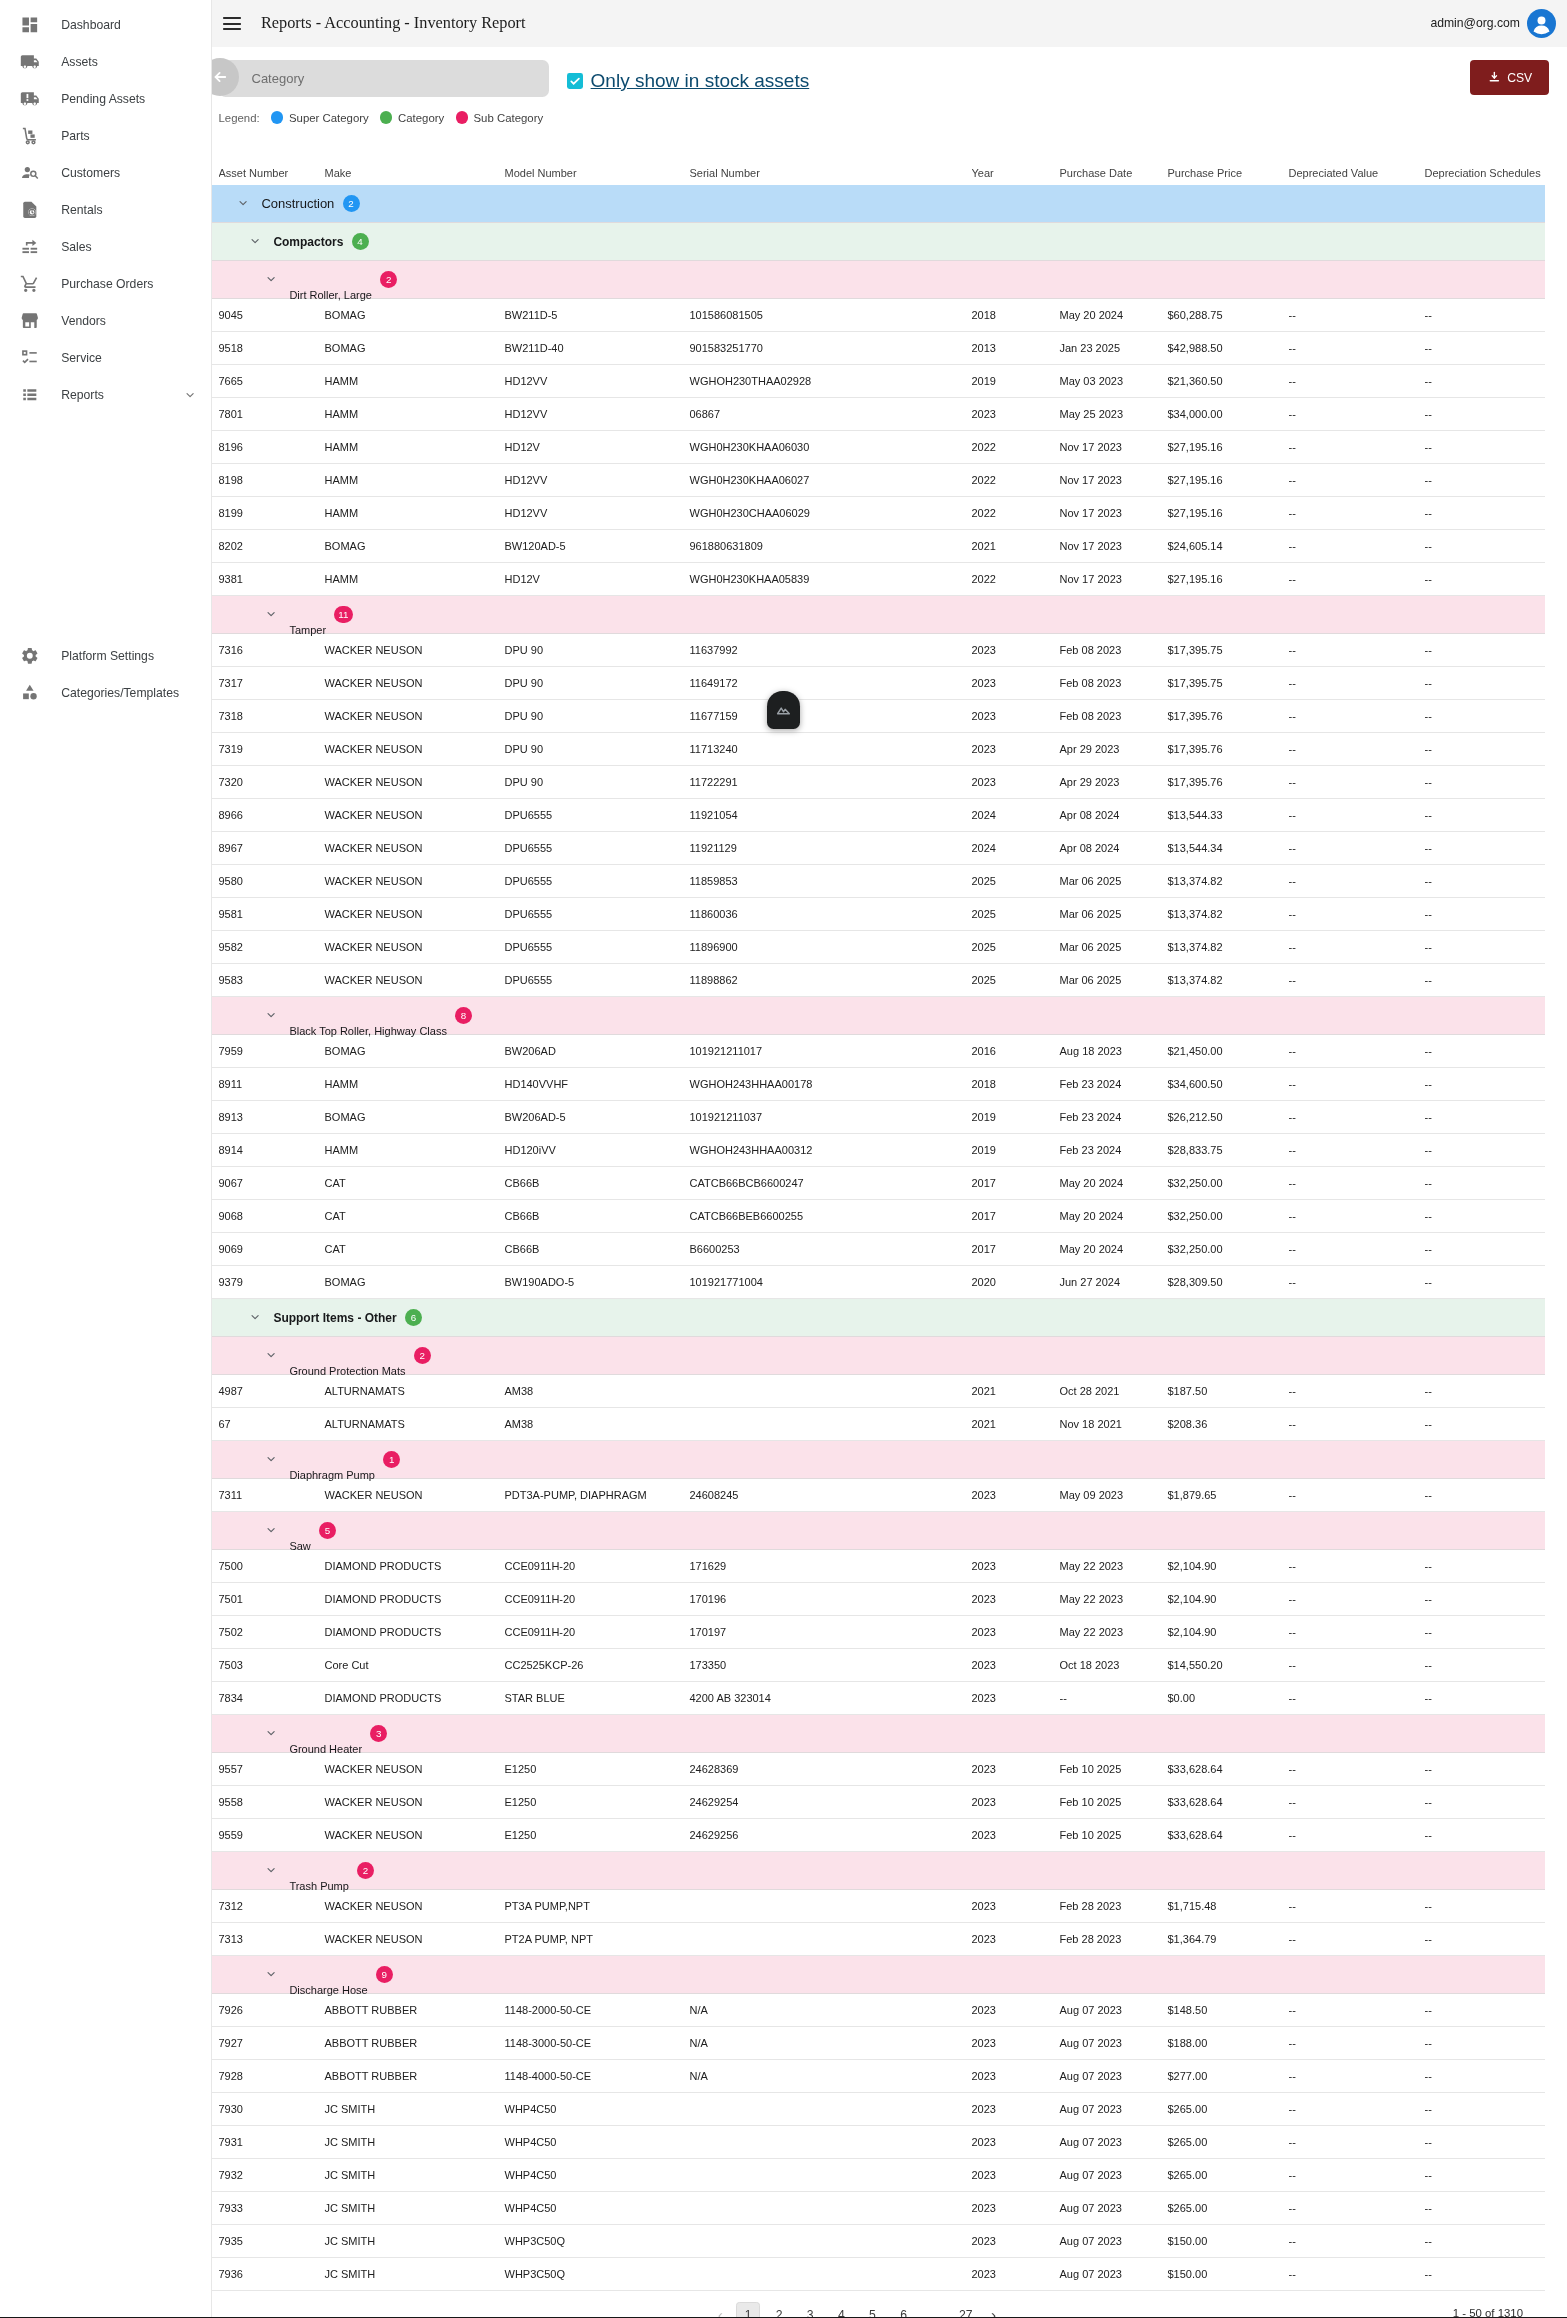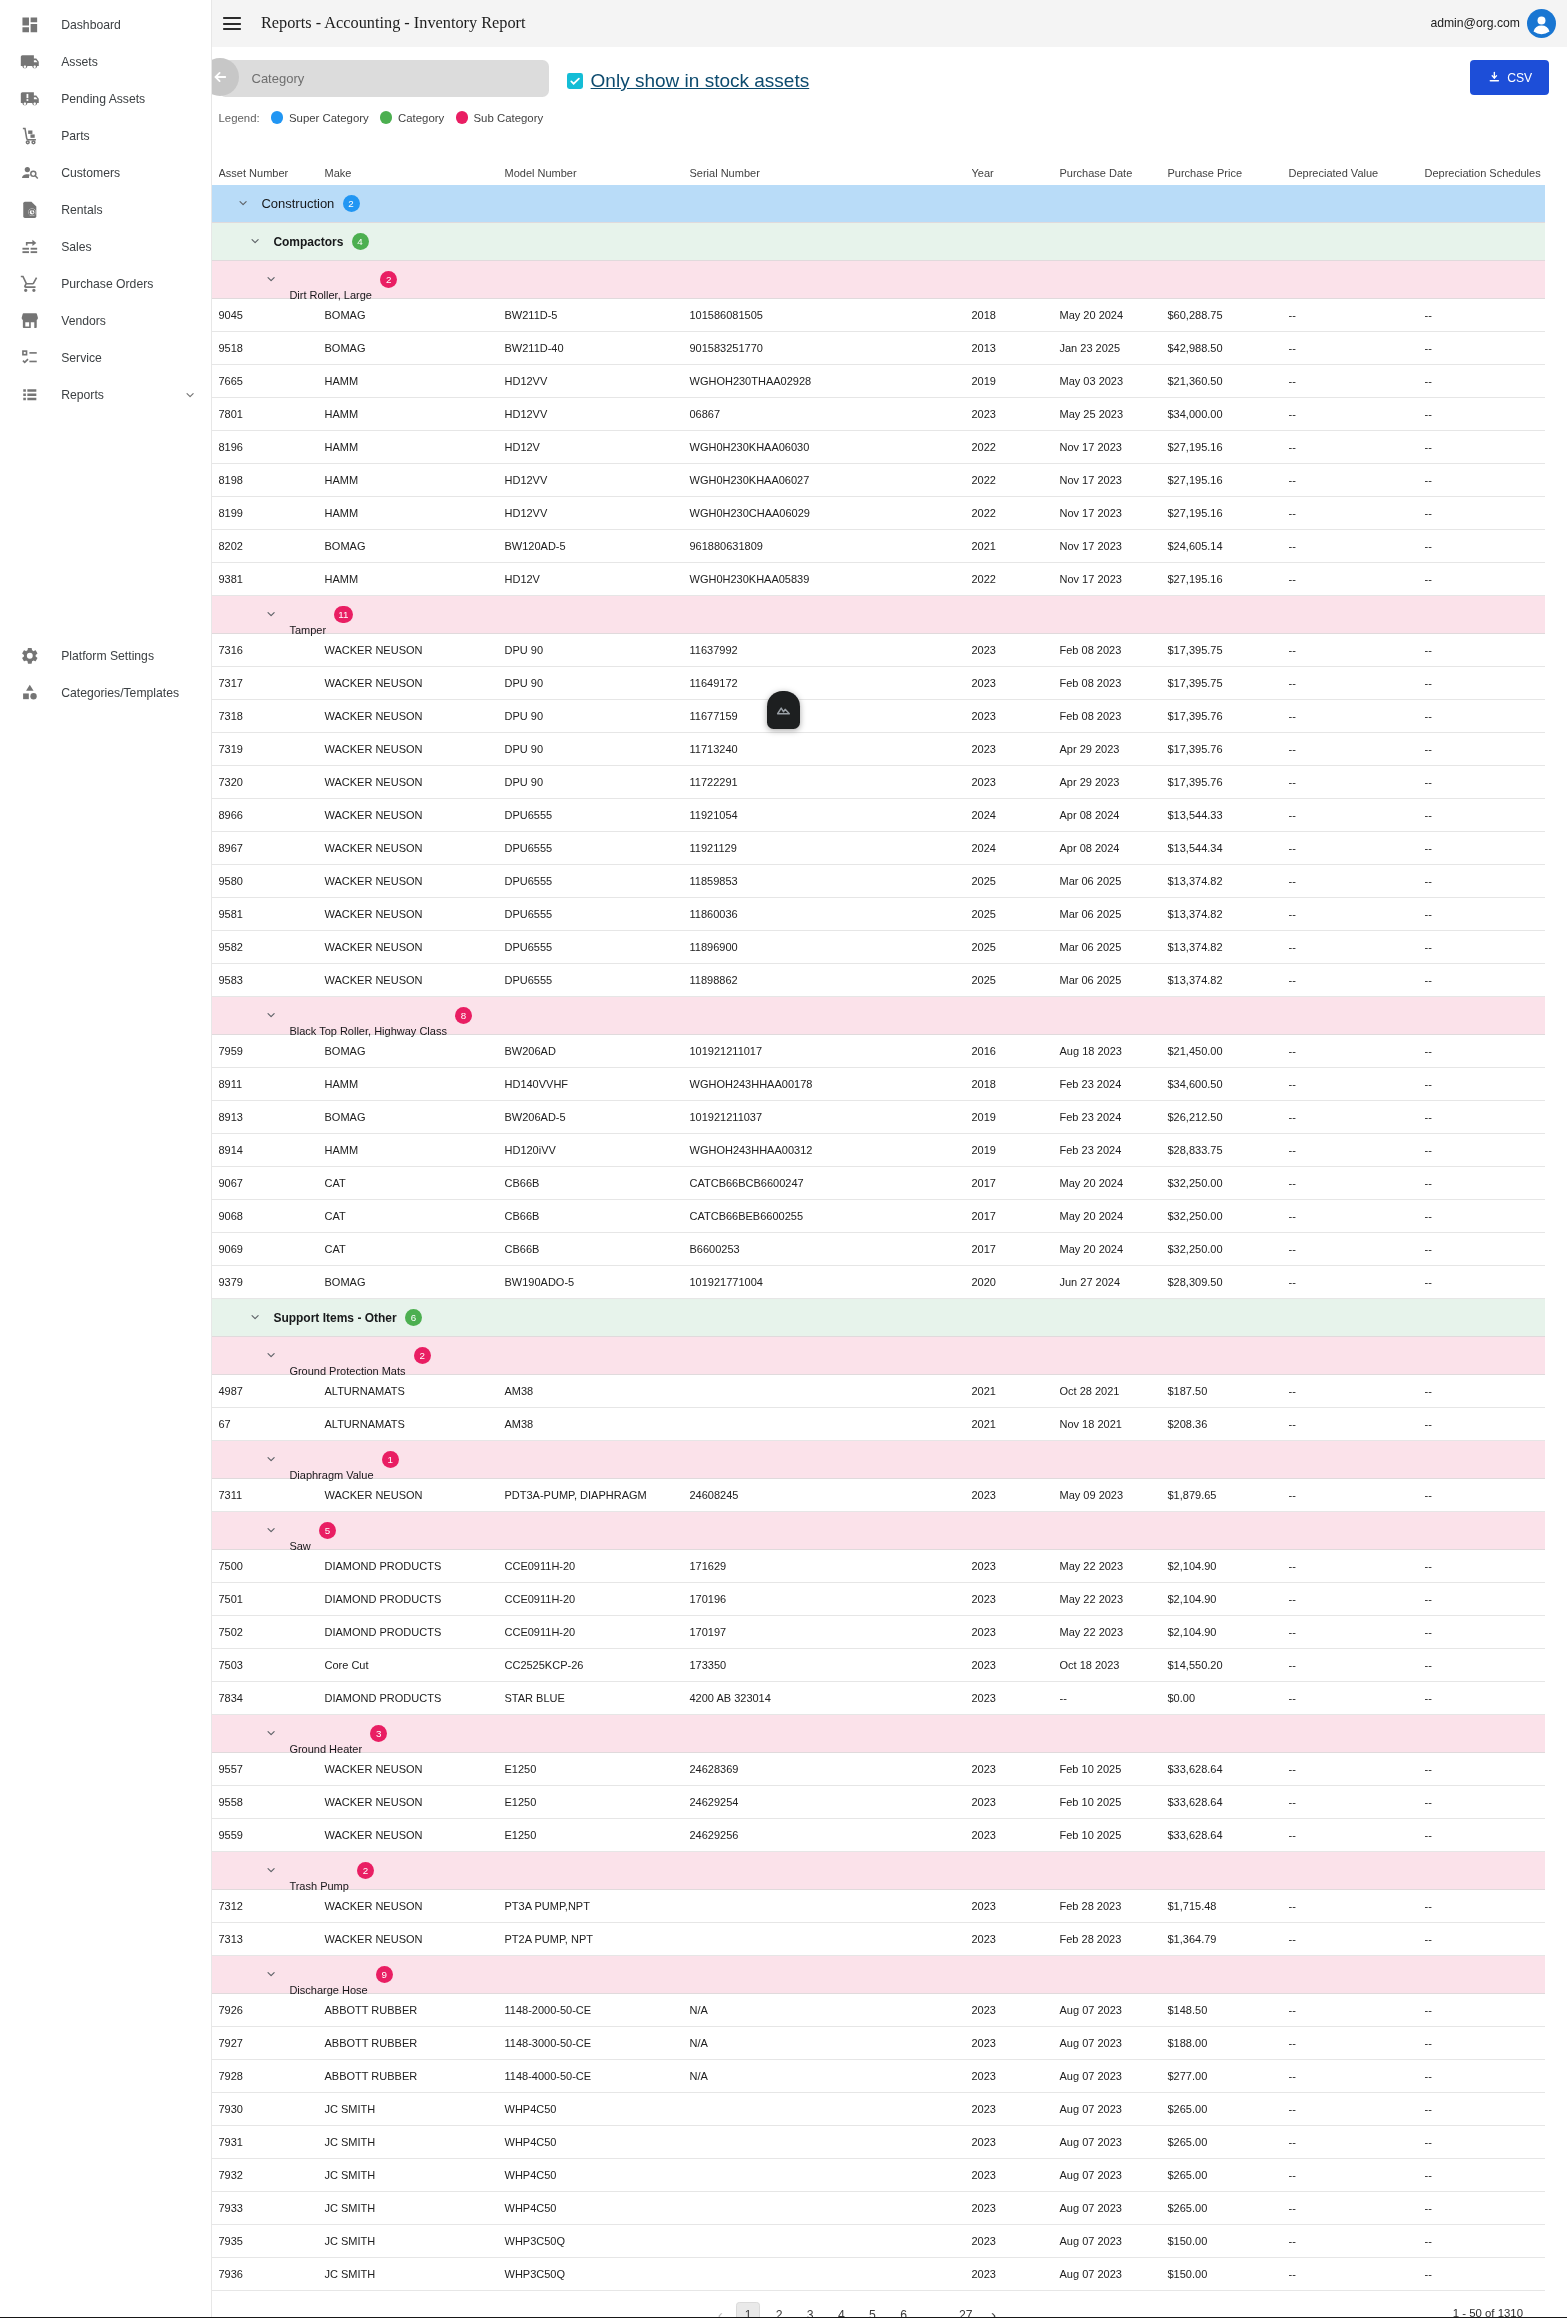--- a/index.html
+++ b/index.html
@@ -32,21 +32,21 @@
   .content { position:absolute; left:212px; top:47px; width:1355px; }
   .filter-bar { position:relative; height:60px; }
   .back-circle { position:absolute; left:-11.4px; top:10.6px; width:38px; height:38px; border-radius:50%; background:#c7c7c7; display:flex; align-items:center; justify-content:center; z-index:2; cursor:pointer; }
   .back-circle svg { width:18px; height:18px; }
   .category-input { position:absolute; left:6.5px; top:13px; width:330px; height:37px; background:#dcdcdc; border:none; border-radius:6.5px; padding:0 11.4px 0 33px; font-size:13px; color:#333; outline:none; font-family:"Liberation Sans",sans-serif; }
   .category-input::placeholder { color:#6f6f6f; }
   .stock-check { position:absolute; left:355px; top:23px; display:flex; align-items:center; gap:7.3px; }
   .checkbox { width:16.3px; height:16.3px; border-radius:2.4px; background:#14bdd6; display:flex; align-items:center; justify-content:center; cursor:pointer; }
   .checkbox svg { width:12.2px; height:12.2px; }
   .stock-label { font-size:19px; color:#0c4a6e; white-space:nowrap;text-decoration:underline; }
-  .csv-btn { position:absolute; right:18px; top:13px; height:35px; min-width:79px; background:#1d4ed8; border:none; border-radius:4.1px; color:#fff; font-size:12.2px; display:flex; align-items:center; justify-content:center; gap:5.7px; cursor:pointer; padding:0 13px; font-family:"Liberation Sans",sans-serif; }
+  .csv-btn { position:absolute; right:18px; top:13px; height:35px; min-width:79px; background:#7f1d1d; border:none; border-radius:4.1px; color:#fff; font-size:12.2px; display:flex; align-items:center; justify-content:center; gap:5.7px; cursor:pointer; padding:0 13px; font-family:"Liberation Sans",sans-serif; }
   .csv-btn svg { width:14.7px; height:14.7px; }
 
   .legend-row { display:flex; align-items:center; height:21px; padding-left:6.5px; gap:11.4px; }
   .legend-title { font-size:11.4px; color:#616161; }
   .legend-item { display:flex; align-items:center; gap:5.7px; }
   .legend-dot { width:12.2px; height:12.2px; border-radius:50%; }
   .legend-label { font-size:11.4px; color:#3f3f3f; }
 
   
   .grid-cols { display:grid; grid-template-columns:106px 180px 185px 282px 88px 108px 121px 136px 1fr; align-items:center; padding-left:6.5px; }
@@ -693,21 +693,21 @@
           <span class="dcell">$208.36</span>
           <span class="dcell">--</span>
           <span class="dcell">--</span>
         </div>
         <div class="grow g-sub">
           <span class="gchev">
             <svg width="12.2" height="12.2" viewBox="0 0 24 24" fill="none" stroke="currentColor" stroke-width="2.3" stroke-linecap="round" stroke-linejoin="round">
               <path d="M6 9l6 6 6-6"></path>
             </svg>
           </span>
-          <span class="glabel">Diaphragm Value</span>
+          <span class="glabel">Diaphragm Pump</span>
           <span class="badge b-sub">1</span>
         </div>
         <div class="drow grid-cols">
           <span class="dcell">7311</span>
           <span class="dcell">WACKER NEUSON</span>
           <span class="dcell">PDT3A-PUMP, DIAPHRAGM</span>
           <span class="dcell">24608245</span>
           <span class="dcell">2023</span>
           <span class="dcell">May 09 2023</span>
           <span class="dcell">$1,879.65</span>

